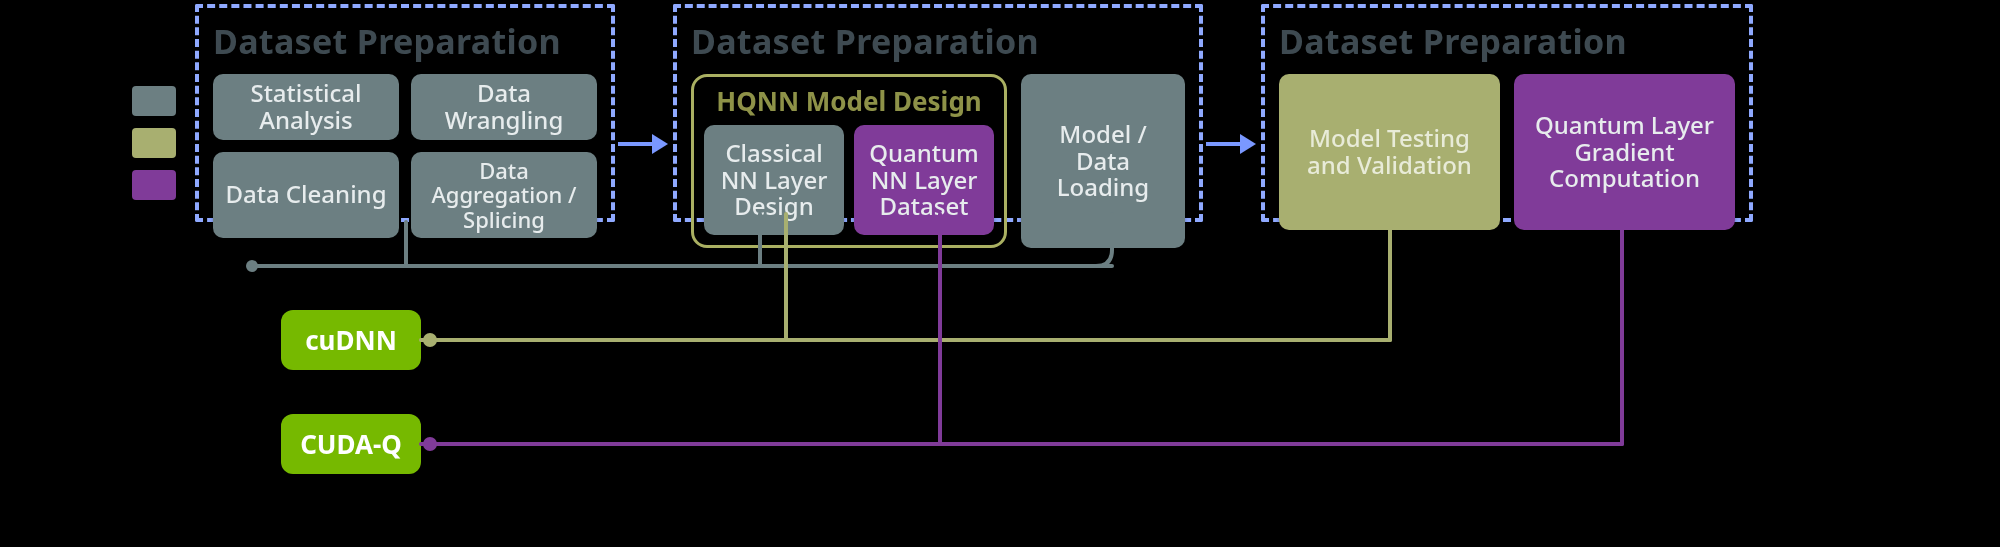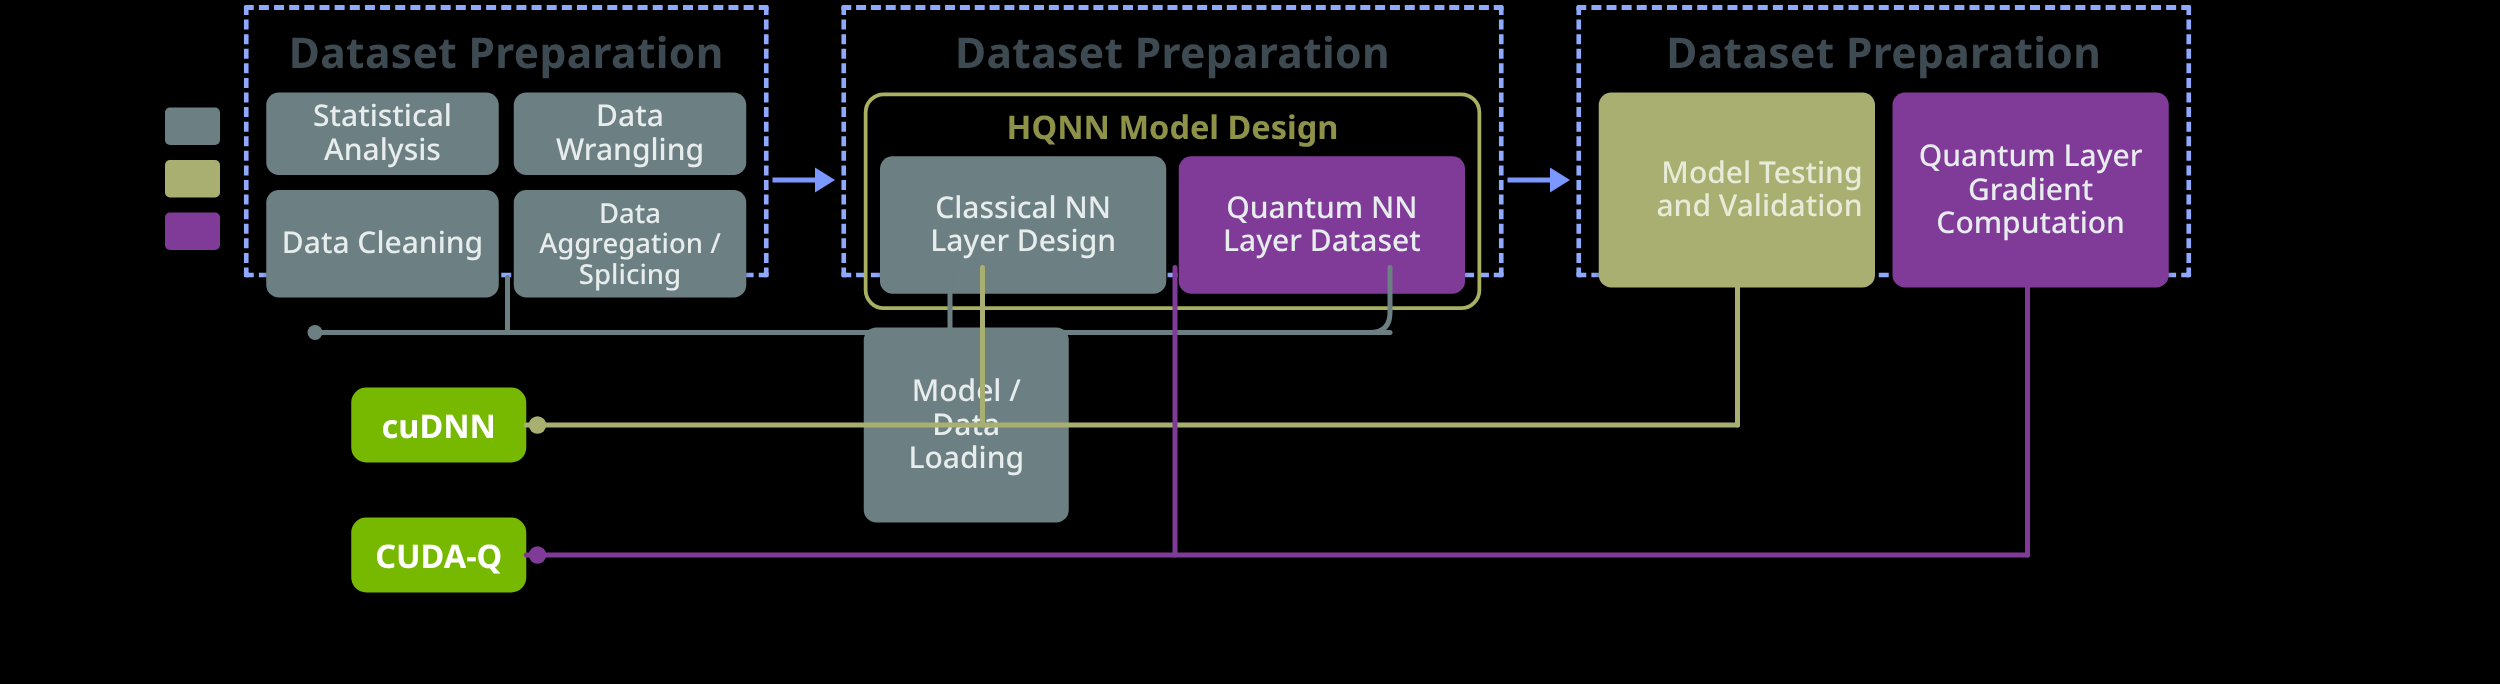--- a/index.html
+++ b/index.html
@@ -23,21 +23,21 @@
     position:absolute;
     border:4px dashed var(--box-blue-border);
     border-radius:2px;
     box-sizing:border-box;
     padding:8px 14px 14px 14px;
   }
   .stage-title{
     font-size:34px;
     font-weight:700;
     color:var(--box-title);
-    text-align:center;
+    text-align:left;
     margin:2px 0 10px 0;
     letter-spacing:0.3px;
   }
   .grid2x2{display:grid;grid-template-columns:1fr 1fr;gap:12px;}
   .cell{
     background:var(--gray-green);
     color:var(--txt-light);
     border-radius:10px;
     display:flex;align-items:center;justify-content:center;
     text-align:center;
@@ -45,40 +45,40 @@
     line-height:1.12;
     font-weight:500;
     box-shadow:0 2px 4px rgba(0,0,0,0.3);
     padding:6px 10px;
     box-sizing:border-box;
     min-height:65px;
   }
   .cell.small{font-size:22px;}
   .cell.purple{background:var(--purple);}
   .cell.olive{background:var(--olive);color:#2d311a;}
-  .cell.olive.light-text{color:#e8ebd8;text-align:right;}
+  .cell.olive.light-text{color:#e8ebd8;}
 
   
   .hqnn-group{
     border:3px solid var(--olive-border);
     border-radius:16px;
     padding:6px 10px 10px 10px;
     box-sizing:border-box;
   }
   .hqnn-title{
     font-size:26px;
     font-weight:700;
     color:#8e9248;
     text-align:center;
     margin:0 0 6px 0;
   }
   .hqnn-row{display:flex;gap:10px;}
   .hqnn-row .cell{flex:1;min-height:110px;font-size:24px;}
 
-  .stage2-row{display:flex;gap:14px;align-items:stretch;flex-direction:column;}
+  .stage2-row{display:flex;gap:14px;align-items:stretch;}
   .stage2-row .hqnn-group{flex:1;}
   .stage2-row .cell.side{width:164px;min-height:156px;font-size:24px;}
 
   .stage3-row{display:flex;gap:14px;}
   .stage3-row .cell{flex:1;min-height:156px;font-size:24px;}
 
   
   .legend{position:absolute;left:132px;top:86px;display:flex;flex-direction:column;gap:12px;}
   .swatch{width:44px;height:30px;border-radius:4px;}
   .swatch.g{background:var(--gray-green);}

